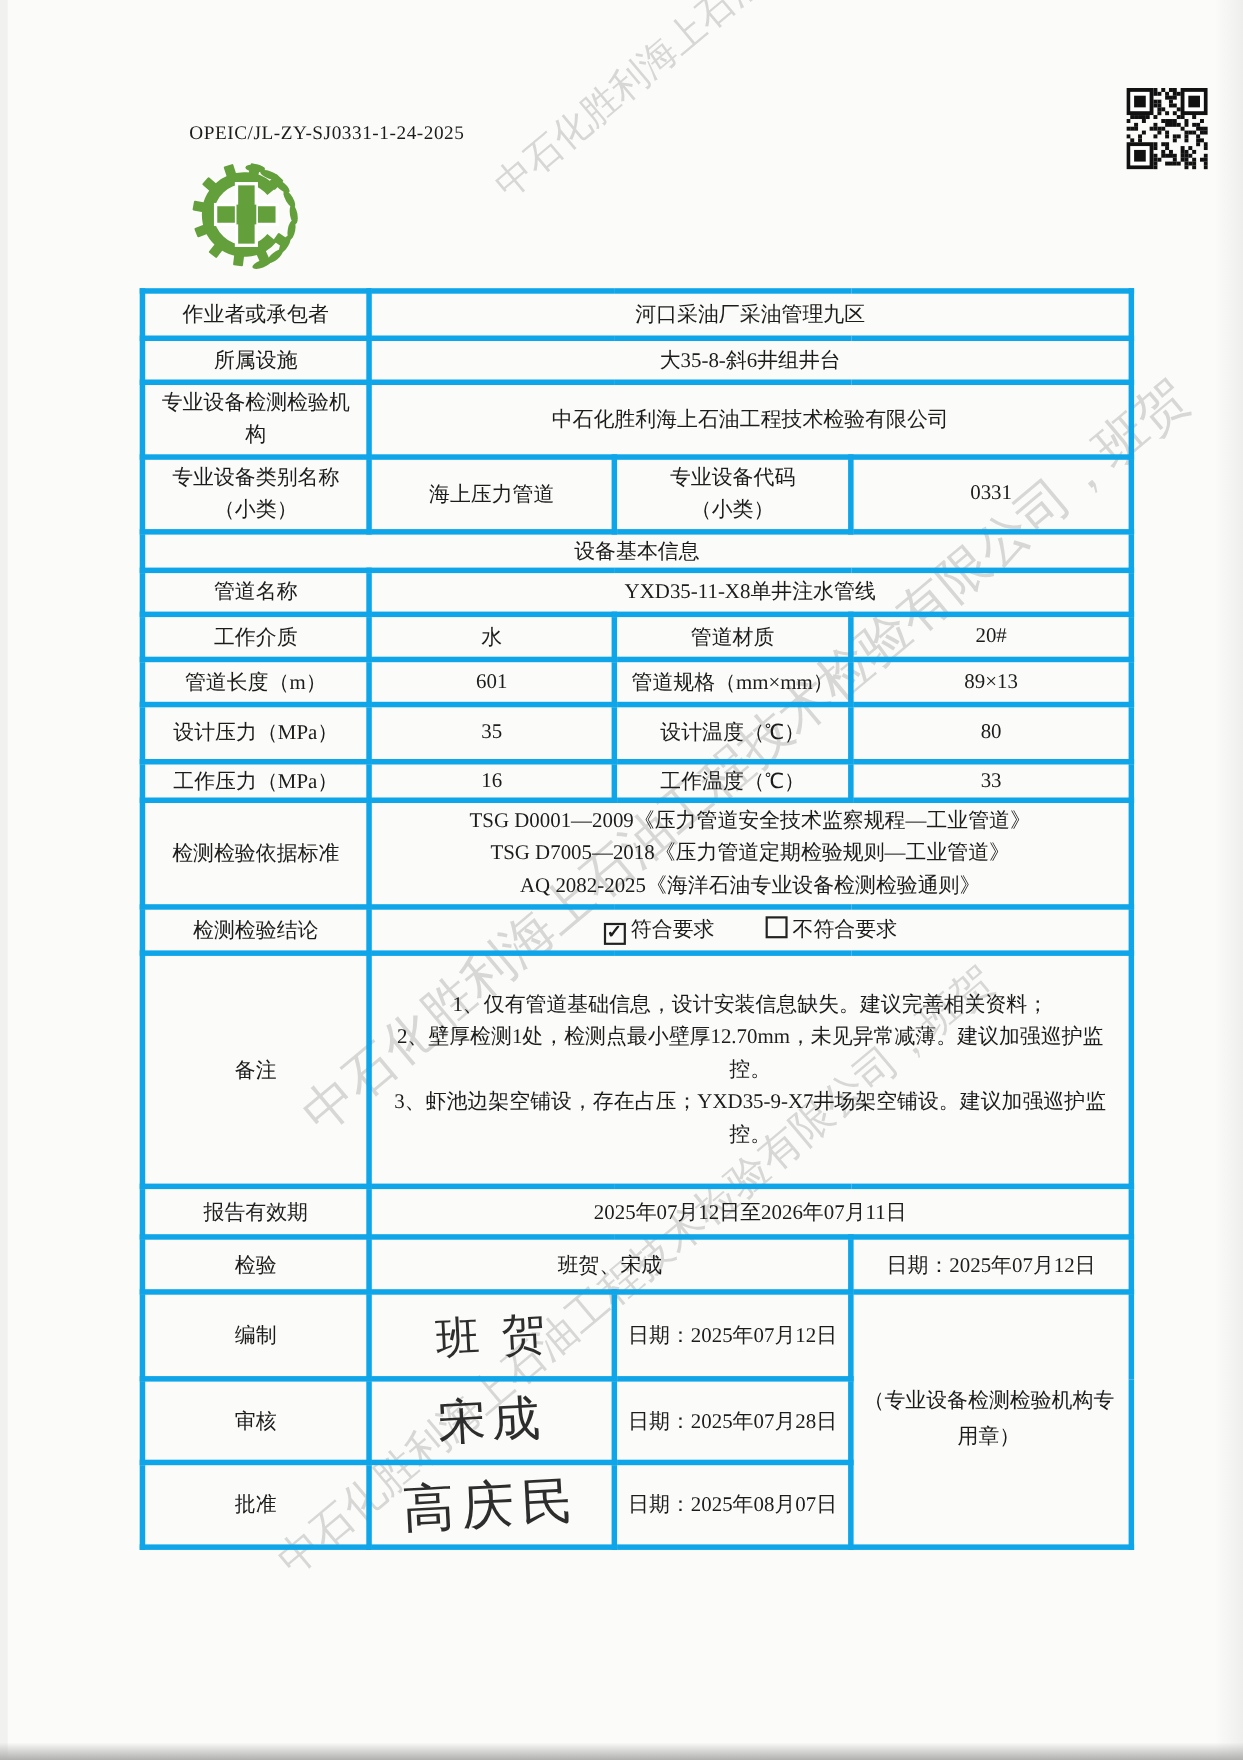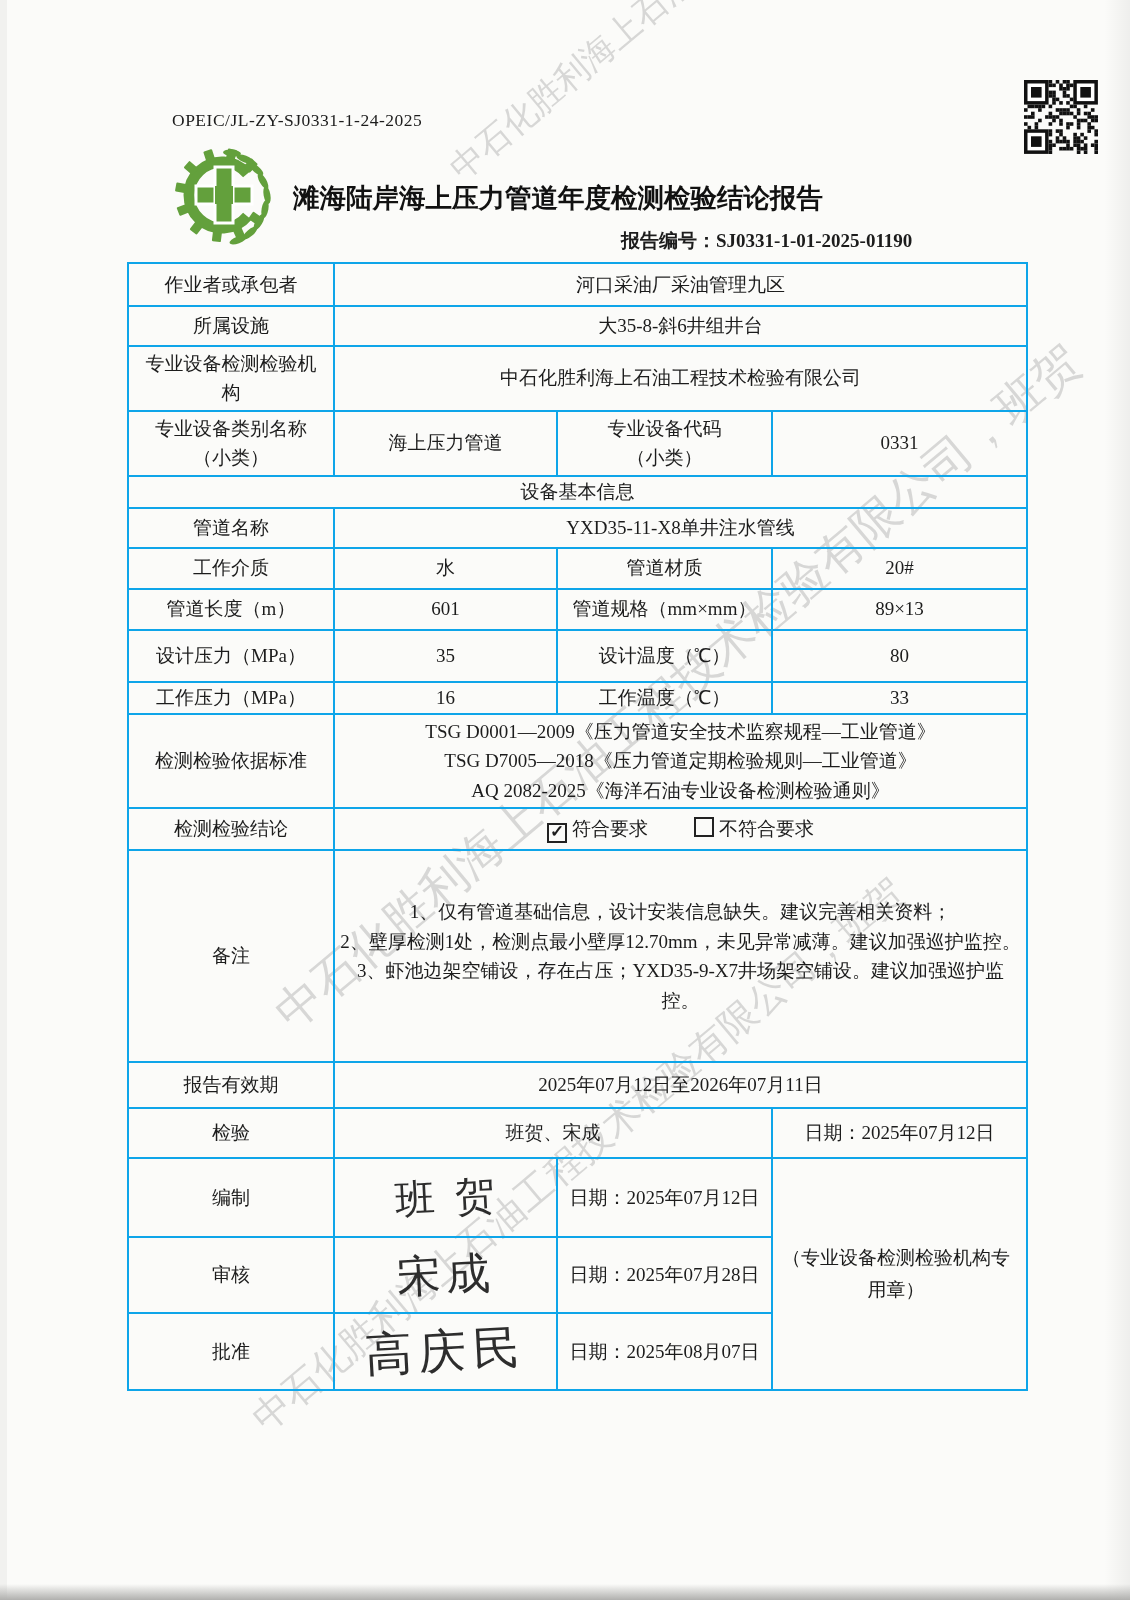--- a/index.html
+++ b/index.html
@@ -20,21 +20,21 @@
 
   .doc-code{position:absolute;left:172px;top:110px;font-size:17.5px;letter-spacing:.5px;}
   .logo{position:absolute;left:168px;top:142px;width:112px;height:106px;}
   .page-title{position:absolute;left:293px;top:180px;font-size:26.5px;font-weight:bold;
       font-family:"Liberation Sans",sans-serif;letter-spacing:0;color:#111;}
   .report-no{position:absolute;left:621px;top:228px;font-size:19px;font-weight:bold;}
   .qr{position:absolute;left:1024px;top:80px;width:74px;height:74px;}
 
   table.main{position:absolute;left:127px;top:262px;width:899px;border-collapse:collapse;
       table-layout:fixed;font-size:19px;}
-  table.main td{border:2px solid #0ea5e9;vertical-align:middle;text-align:center;
+  table.main td{border:5px solid #0ea5e9;vertical-align:middle;text-align:center;
       padding:2px 4px;overflow:hidden;}
   td.lab{}
   td.left{text-align:left;padding-left:8px;}
   td.prelines{white-space:pre-line;line-height:1.55;}
   .remarks-cell{line-height:1.75;}
   .sig{font-size:42px;transform:rotate(-3deg);display:inline-block;opacity:.92;
       font-family:"Liberation Serif",serif;}
   .sig-compile{letter-spacing:20px;font-size:40px;padding-left:18px;}
   .sig-review{letter-spacing:5px;font-size:44px;}
   .sig-approve{letter-spacing:7px;font-size:47px;}
@@ -83,24 +83,20 @@
           <ellipse cx="73" cy="17" rx="9" ry="3.4" transform="rotate(20 73 17)"></ellipse>
           <ellipse cx="60" cy="11" rx="9" ry="3.4" transform="rotate(5 60 11)"></ellipse>
         </g>
         <rect x="24" y="44" width="56" height="18" stroke="#ffffff" stroke-width="3"></rect>
         <rect x="43" y="25" width="18" height="56" stroke="#ffffff" stroke-width="3"></rect>
         <rect x="43" y="44" width="18" height="18" stroke="none"></rect>
       </g>
     </svg>
   </div>
 
-  <div class="page-title">滩海陆岸海上压力管道年度检测检验结论报告</div>
-  <div class="report-no">
-    <span>报告编号：</span><span>SJ0331-1-01-2025-01190</span>
-  </div>
   <div class="qr"><svg width="74" height="74" viewBox="0 0 74 74">
         <rect x="24.6" y="0.0" width="3.6" height="3.6" fill="#111"></rect>
         <rect x="31.7" y="0.0" width="3.6" height="3.6" fill="#111"></rect>
         <rect x="38.7" y="0.0" width="3.6" height="3.6" fill="#111"></rect>
         <rect x="42.2" y="0.0" width="3.6" height="3.6" fill="#111"></rect>
         <rect x="24.6" y="3.5" width="3.6" height="3.6" fill="#111"></rect>
         <rect x="28.2" y="3.5" width="3.6" height="3.6" fill="#111"></rect>
         <rect x="35.2" y="3.5" width="3.6" height="3.6" fill="#111"></rect>
         <rect x="42.2" y="3.5" width="3.6" height="3.6" fill="#111"></rect>
         <rect x="45.8" y="3.5" width="3.6" height="3.6" fill="#111"></rect>

